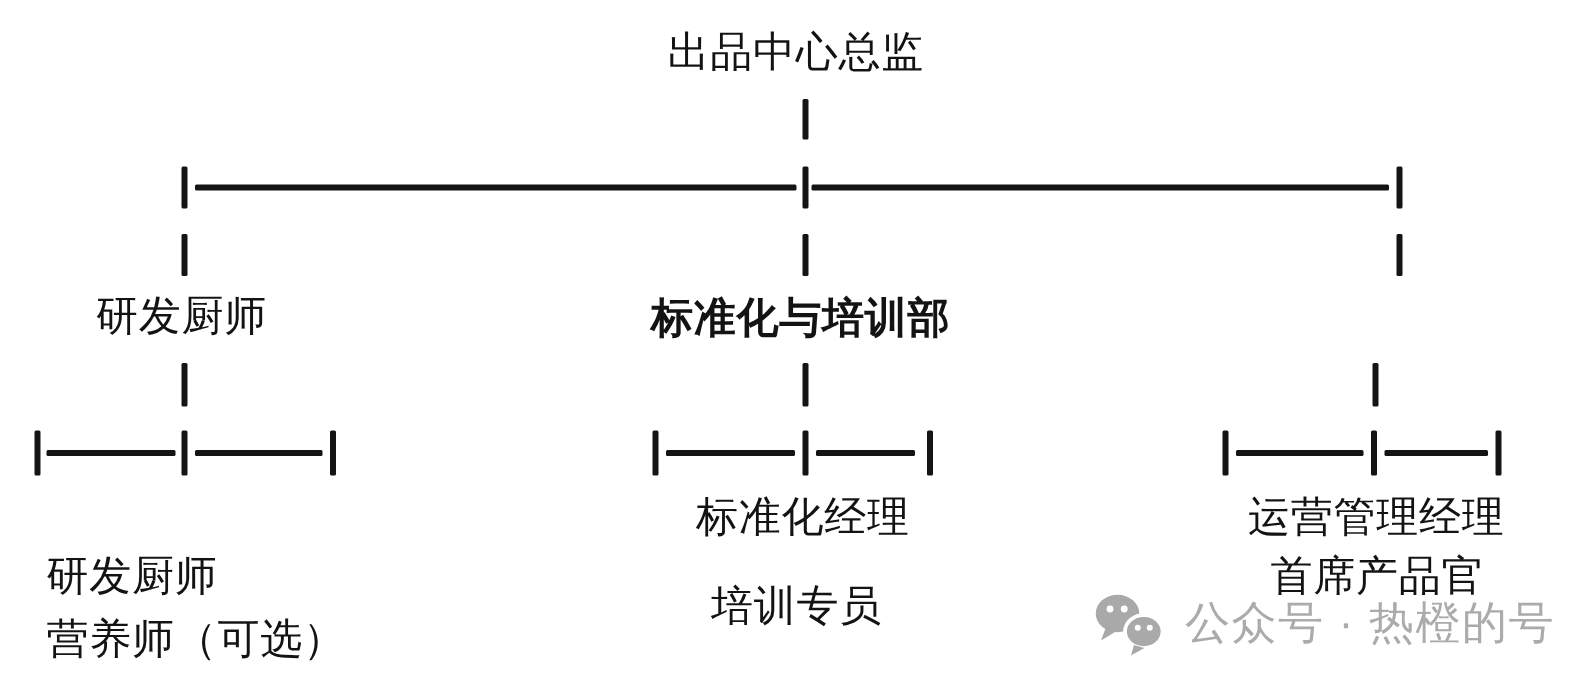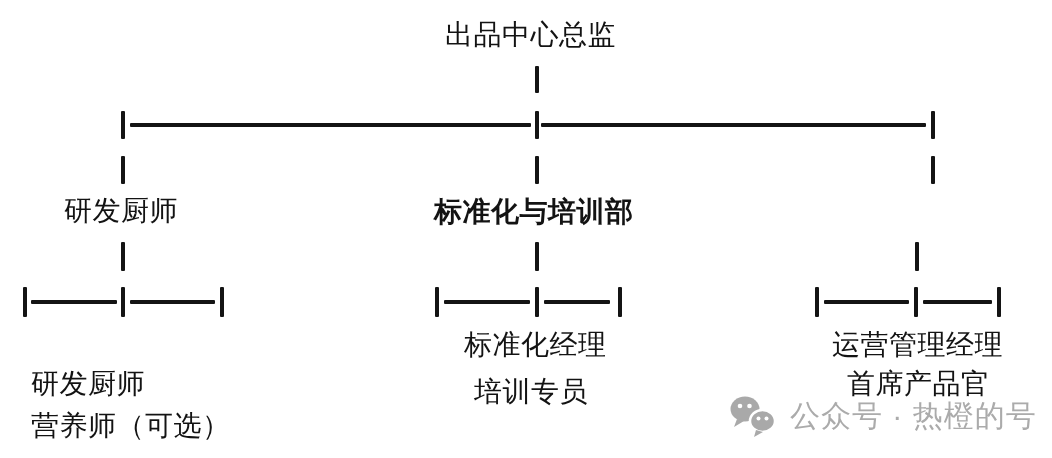--- a/index.html
+++ b/index.html
@@ -69,21 +69,21 @@
     <div class="hbar" style="left:824px;top:300px;width:85px;"></div>
     <div class="vbar" style="left:914px;top:287px;height:30px;"></div>
     <div class="hbar" style="left:923px;top:300px;width:69px;"></div>
     <div class="vbar" style="left:997px;top:287px;height:30px;"></div>
   </div>
 
   <div class="lbl" style="left:31px;top:368px;">研发厨师</div>
   <div class="lbl" style="left:464px;top:329px;">标准化经理</div>
 
   <div class="lbl" style="left:31px;top:410px;">营养师（可选）</div>
-  <div class="lbl" style="left:474px;top:376px;">培训专员</div>
+  <div class="lbl" style="left:474px;top:388px;">培训专员</div>
 
   <div class="lbl" style="left:832px;top:329px;">运营管理经理</div>
   <div class="lbl" style="left:847px;top:368px;">首席产品官</div>
 
   <div class="watermark">
     <span style="display:inline-block;width:52px;height:44px;">
       <svg width="52" height="44" viewBox="0 0 52 44" xmlns="http://www.w3.org/2000/svg">
         <ellipse cx="17" cy="15" rx="14.5" ry="12.5" fill="#a9a9a9"></ellipse>
         <polygon points="9,25 6,33 16,27" fill="#a9a9a9"></polygon>
         <circle cx="12" cy="12" r="2.3" fill="#ffffff"></circle>

